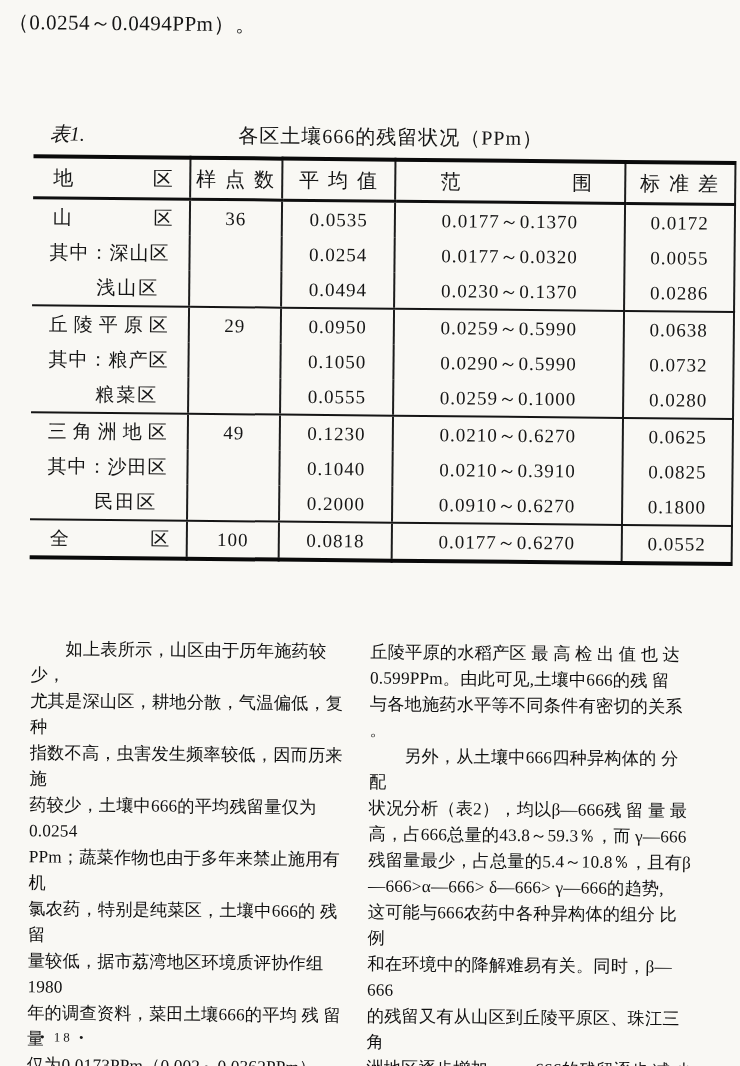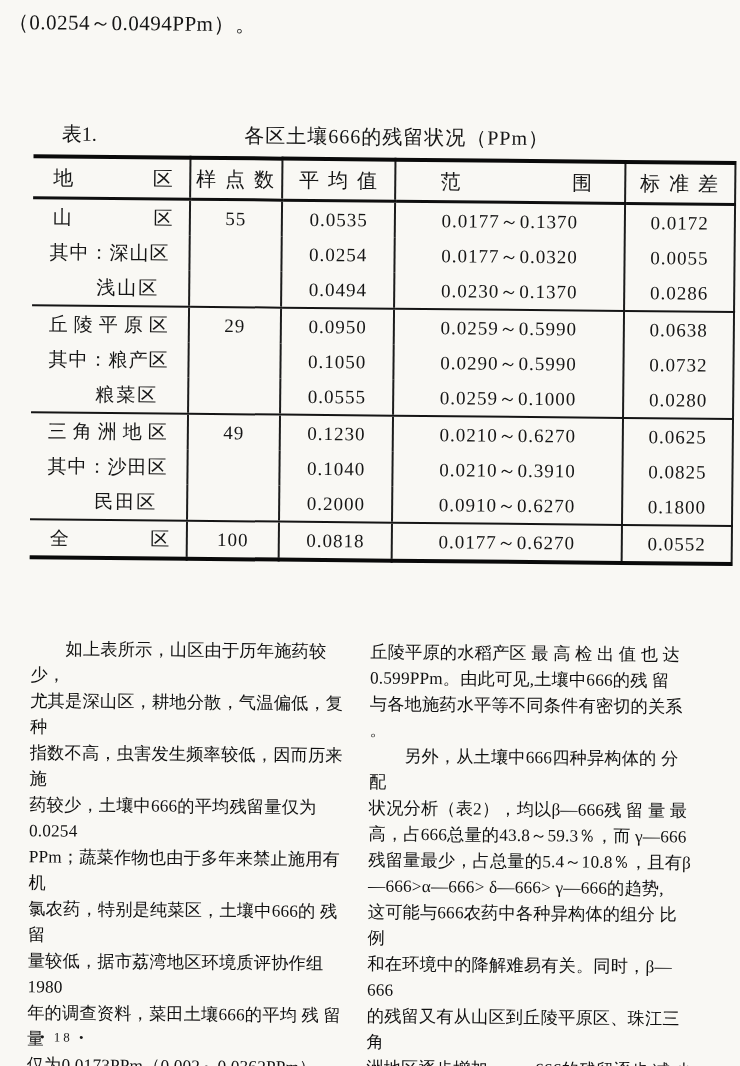--- a/index.html
+++ b/index.html
@@ -13,21 +13,21 @@
     transform:rotate(0.55deg);transform-origin:10px 0;
   }
   
   .top-frag{
     position:absolute;left:8px;top:8px;
     font-size:21px;letter-spacing:0.5px;white-space:nowrap;
   }
   
   .tbl-wrap{position:absolute;left:35px;top:120px;width:703px;}
   .tbl-caption{display:flex;align-items:flex-end;font-size:20px;margin-bottom:7px;}
-  .tbl-caption .lbl{margin-left:28px;}
+  .tbl-caption .lbl{margin-left:16px;font-style:italic;}
   .tbl-caption .ttl{flex:1;text-align:center;letter-spacing:1px;}
   table.res{
     width:100%;border-collapse:collapse;table-layout:fixed;
     border-top:4px solid #0a0a0a;border-bottom:4px solid #0a0a0a;
     font-size:19px;
   }
   table.res col.c1{width:22.3%;}
   table.res col.c2{width:13.2%;}
   table.res col.c3{width:16.1%;}
   table.res col.c4{width:32.7%;}
@@ -99,21 +99,21 @@
         <th class="ctr">标 准 差</th>
       </tr>
 
       <tr>
         <td>
           <div class="spread">
             <span>山</span>
             <span>区</span>
           </div>
         </td>
-        <td class="num">55</td>
+        <td class="num">36</td>
         <td class="num">0.0535</td>
         <td class="num">0.0177～0.1370</td>
         <td class="num">0.0172</td>
       </tr>
       <tr>
         <td>
               <div class="reg-sub">其中：深山区</div>
             </td>
         <td class="num"></td>
         <td class="num">0.0254</td>

